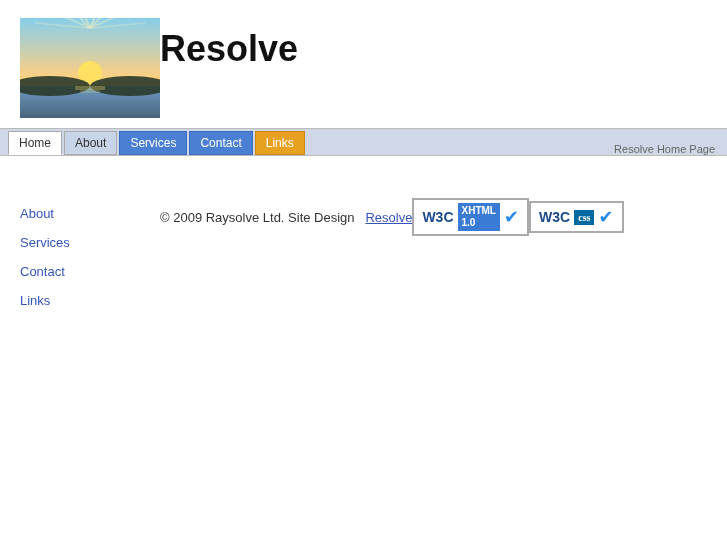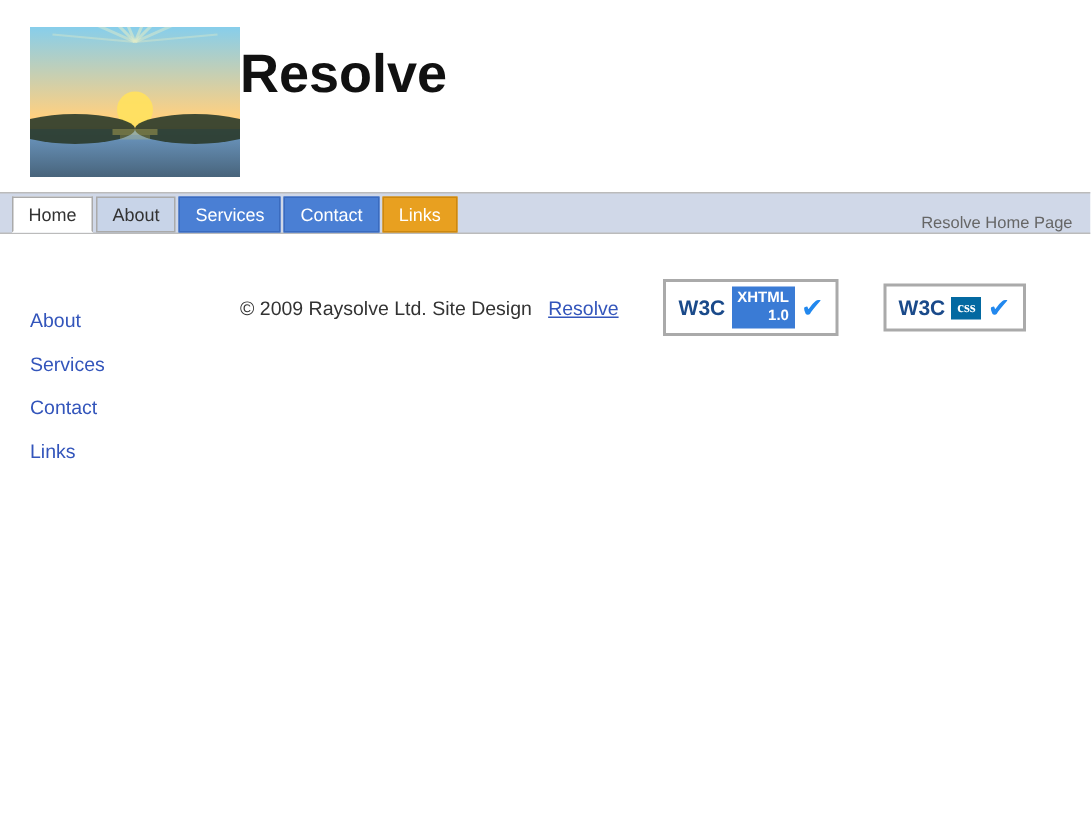--- a/index.html
+++ b/index.html
@@ -98,22 +98,21 @@
       line-height: 1.6;
       color: #333;
       margin-bottom: 20px;
       max-width: 500px;
     }
 
     
     #footer-row {
       display: flex;
       align-items: center;
-      gap: 30px;
-      margin-top: 20px;
+      margin-top: 32px;
     }
 
     
     .w3c-badge {
       display: inline-flex;
       align-items: center;
       border: 2px solid #aaa;
       padding: 3px 8px;
       background: #fff;
       gap: 4px;
@@ -124,21 +123,20 @@
       font-weight: bold;
       color: #1a4a8a;
     }
     .xhtml-label {
       background: #3a7bd5;
       color: #fff;
       font-size: 10px;
       font-weight: bold;
       padding: 2px 4px;
       line-height: 1.2;
-      text-align: right;
     }
     .css-label {
       background: #0369a1;
       color: #fff;
       font-size: 10px;
       font-weight: bold;
       padding: 2px 4px;
       font-family: Liberation Serif, serif;
     }
     .check-icon {

